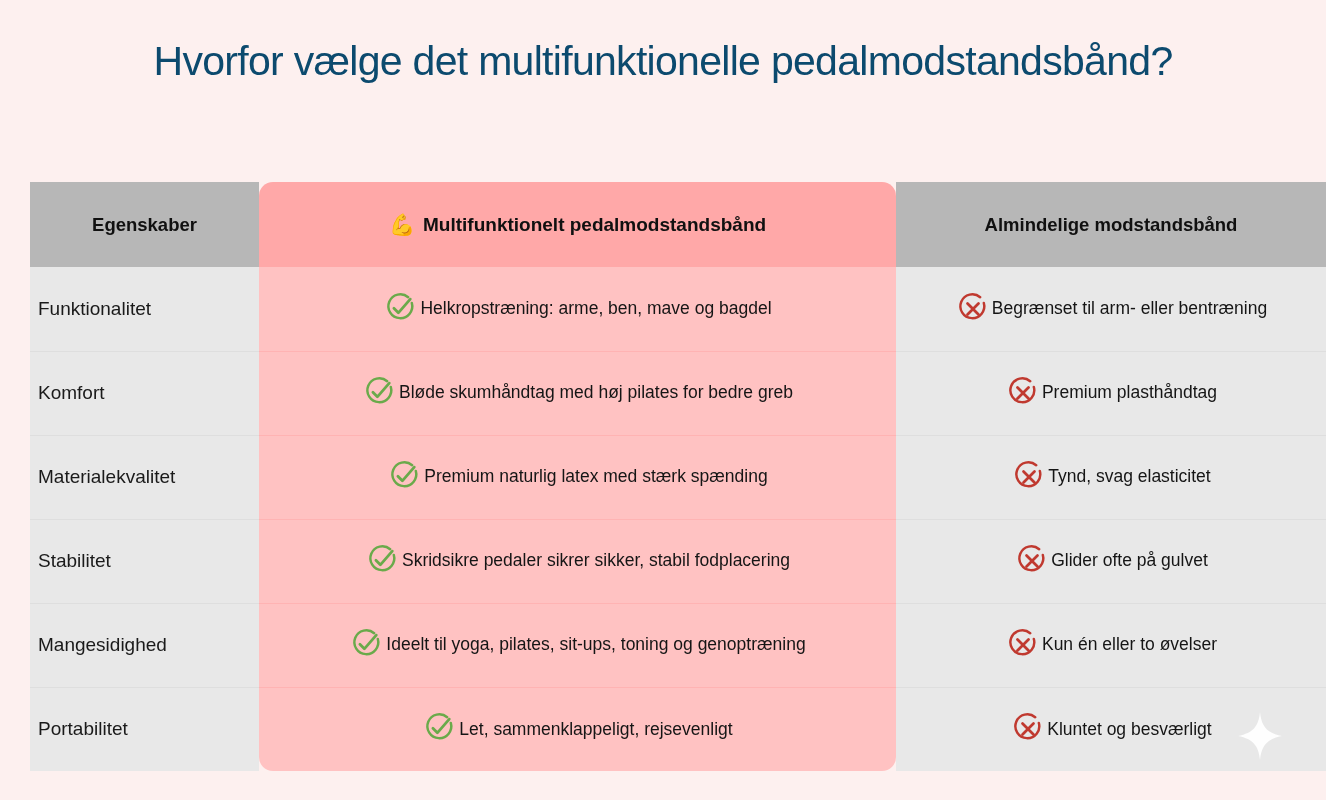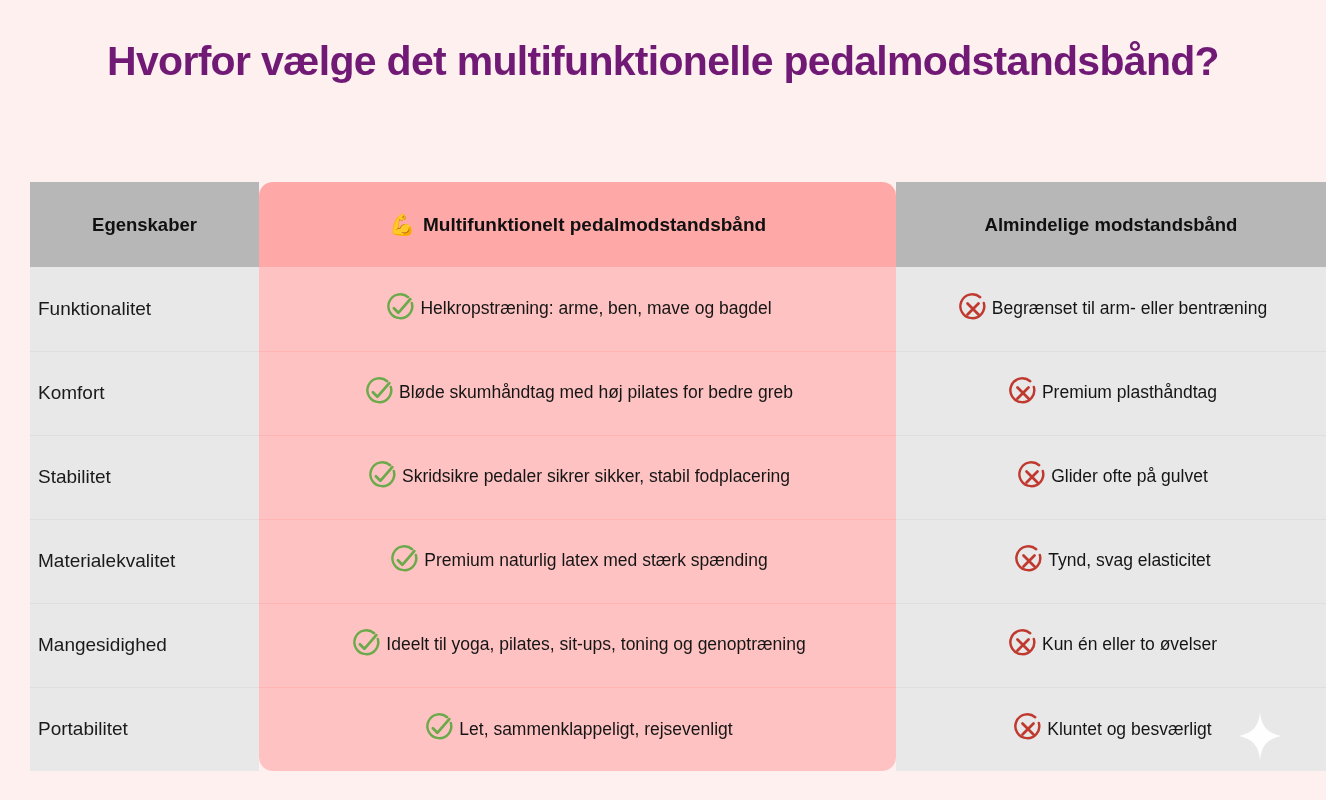--- a/index.html
+++ b/index.html
@@ -16,22 +16,22 @@
   }
 
   
   .page-title {
     position: absolute;
     left: 0;
     top: 38px;
     width: 1326px;
     text-align: center;
     font-size: 41px;
-    font-weight: bold;
-    color: #701a75;
+    font-weight: normal;
+    color: #0c4a6e;
     letter-spacing: -0.7px;
   }
 
   
   .table-wrap {
     position: absolute;
     left: 30px;
     top: 182px;
     width: 1296px;
     height: 588px;
@@ -214,62 +214,62 @@
                   <path d="M26.6 6.6 A12.6 12.6 0 1 0 30.4 12.6" fill="none" stroke="#c0392f" stroke-width="2.6" stroke-linecap="round"></path>
                   <path d="M13.2 13.2 L24.8 24.8 M24.8 13.2 L13.2 24.8" fill="none" stroke="#c0392f" stroke-width="2.9" stroke-linecap="round"></path>
                 </svg></span>
         <span class="cell-text">Premium plasthåndtag</span>
       </span>
     </td>
   </tr>
 
   <tr>
     <td class="cell cell-feature">
+      <span>Materialekvalitet</span>
+    </td>
+    <td class="cell cell-hero">
+      <span class="cell-inner">
+        <span class="status-icon"><svg width="36" height="36" viewBox="0 0 38 38">
+                  <path d="M26.6 6.6 A12.6 12.6 0 1 0 30.4 12.6" fill="none" stroke="#6aaa4a" stroke-width="2.6" stroke-linecap="round"></path>
+                  <path d="M11.5 18.2 L16.2 23 L28.8 8.6" fill="none" stroke="#6aaa4a" stroke-width="2.9" stroke-linecap="round" stroke-linejoin="round"></path>
+                </svg></span>
+        <span class="cell-text">Premium naturlig latex med stærk spænding</span>
+      </span>
+    </td>
+    <td class="cell cell-ordinary">
+      <span class="cell-inner">
+        <span class="status-icon"><svg width="36" height="36" viewBox="0 0 38 38">
+                  <path d="M26.6 6.6 A12.6 12.6 0 1 0 30.4 12.6" fill="none" stroke="#c0392f" stroke-width="2.6" stroke-linecap="round"></path>
+                  <path d="M13.2 13.2 L24.8 24.8 M24.8 13.2 L13.2 24.8" fill="none" stroke="#c0392f" stroke-width="2.9" stroke-linecap="round"></path>
+                </svg></span>
+        <span class="cell-text">Tynd, svag elasticitet</span>
+      </span>
+    </td>
+  </tr>
+
+  <tr>
+    <td class="cell cell-feature">
       <span>Stabilitet</span>
     </td>
     <td class="cell cell-hero">
       <span class="cell-inner">
         <span class="status-icon"><svg width="36" height="36" viewBox="0 0 38 38">
                   <path d="M26.6 6.6 A12.6 12.6 0 1 0 30.4 12.6" fill="none" stroke="#6aaa4a" stroke-width="2.6" stroke-linecap="round"></path>
                   <path d="M11.5 18.2 L16.2 23 L28.8 8.6" fill="none" stroke="#6aaa4a" stroke-width="2.9" stroke-linecap="round" stroke-linejoin="round"></path>
                 </svg></span>
         <span class="cell-text">Skridsikre pedaler sikrer sikker, stabil fodplacering</span>
       </span>
     </td>
     <td class="cell cell-ordinary">
       <span class="cell-inner">
         <span class="status-icon"><svg width="36" height="36" viewBox="0 0 38 38">
                   <path d="M26.6 6.6 A12.6 12.6 0 1 0 30.4 12.6" fill="none" stroke="#c0392f" stroke-width="2.6" stroke-linecap="round"></path>
                   <path d="M13.2 13.2 L24.8 24.8 M24.8 13.2 L13.2 24.8" fill="none" stroke="#c0392f" stroke-width="2.9" stroke-linecap="round"></path>
                 </svg></span>
         <span class="cell-text">Glider ofte på gulvet</span>
-      </span>
-    </td>
-  </tr>
-
-  <tr>
-    <td class="cell cell-feature">
-      <span>Materialekvalitet</span>
-    </td>
-    <td class="cell cell-hero">
-      <span class="cell-inner">
-        <span class="status-icon"><svg width="36" height="36" viewBox="0 0 38 38">
-                  <path d="M26.6 6.6 A12.6 12.6 0 1 0 30.4 12.6" fill="none" stroke="#6aaa4a" stroke-width="2.6" stroke-linecap="round"></path>
-                  <path d="M11.5 18.2 L16.2 23 L28.8 8.6" fill="none" stroke="#6aaa4a" stroke-width="2.9" stroke-linecap="round" stroke-linejoin="round"></path>
-                </svg></span>
-        <span class="cell-text">Premium naturlig latex med stærk spænding</span>
-      </span>
-    </td>
-    <td class="cell cell-ordinary">
-      <span class="cell-inner">
-        <span class="status-icon"><svg width="36" height="36" viewBox="0 0 38 38">
-                  <path d="M26.6 6.6 A12.6 12.6 0 1 0 30.4 12.6" fill="none" stroke="#c0392f" stroke-width="2.6" stroke-linecap="round"></path>
-                  <path d="M13.2 13.2 L24.8 24.8 M24.8 13.2 L13.2 24.8" fill="none" stroke="#c0392f" stroke-width="2.9" stroke-linecap="round"></path>
-                </svg></span>
-        <span class="cell-text">Tynd, svag elasticitet</span>
       </span>
     </td>
   </tr>
 
   <tr>
     <td class="cell cell-feature">
       <span>Mangesidighed</span>
     </td>
     <td class="cell cell-hero">
       <span class="cell-inner">

